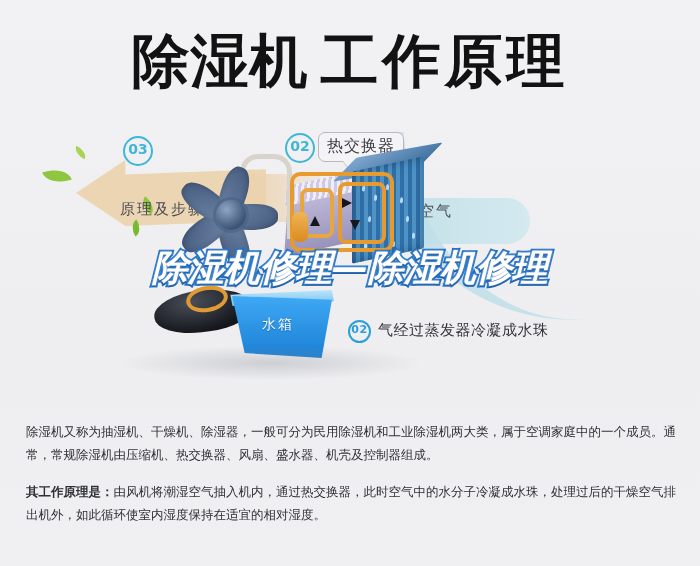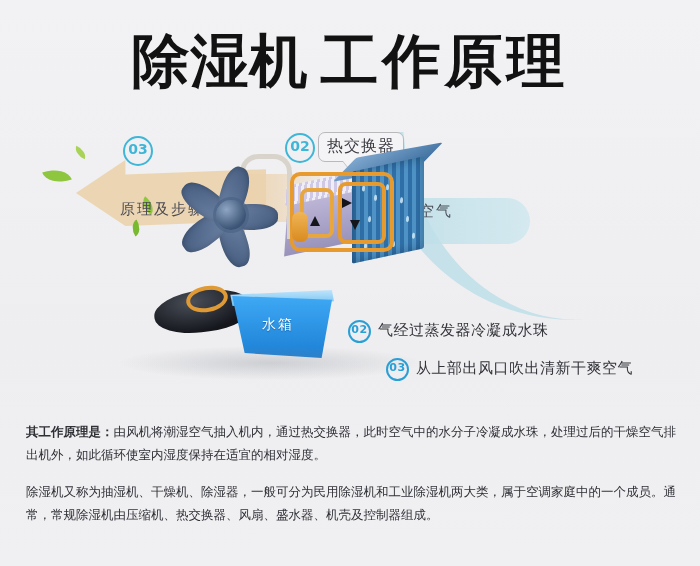--- a/index.html
+++ b/index.html
@@ -465,25 +465,23 @@
     <div class="tank-lip"></div>
     <div class="tank"></div>
     <div class="tank-label">水箱</div>
 
     <div class="shadow-base"></div>
   </div>
 
   <div class="step-line step-2">
     <span class="mini-badge">02</span><span>气经过蒸发器冷凝成水珠</span>
   </div>
-  <div class="step-line step-3">
-    <span class="mini-badge">03</span><span>从上部出风口吹出清新干爽空气</span>
+
+  <div class="overlay">
+    <span class="l1">除湿机修理—除湿机修理</span>
   </div>
 
-  <div class="overlay">
+  <div class="body-text">
+    <p>除湿机又称为抽湿机、干燥机、除湿器，一般可分为民用除湿机和工业除湿机两大类，属于空调家庭中的一个成员。通常，常规除湿机由压缩机、热交换器、风扇、盛水器、机壳及控制器组成。</p>
+    <p><span class="lead">其工作原理是：</span><span>由风机将潮湿空气抽入机内，通过热交换器，此时空气中的水分子冷凝成水珠，处理过后的干燥空气排出机外，如此循环使室内湿度保持在适宜的相对湿度。</span></p>
   </div>
 
-  <div class="body-text">
-    <p><span class="lead">其工作原理是：</span><span>由风机将潮湿空气抽入机内，通过热交换器，此时空气中的水分子冷凝成水珠，处理过后的干燥空气排出机外，如此循环使室内湿度保持在适宜的相对湿度。</span></p>
-    <p>除湿机又称为抽湿机、干燥机、除湿器，一般可分为民用除湿机和工业除湿机两大类，属于空调家庭中的一个成员。通常，常规除湿机由压缩机、热交换器、风扇、盛水器、机壳及控制器组成。</p>
-  </div>
-
 </div>
 
 </body></html>

